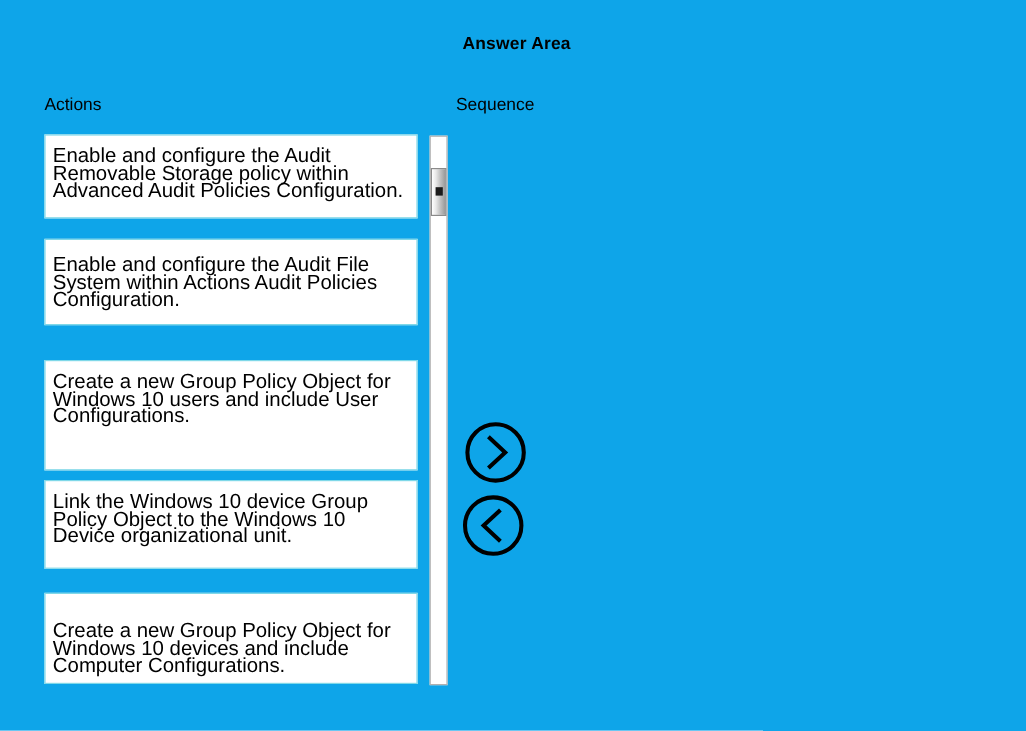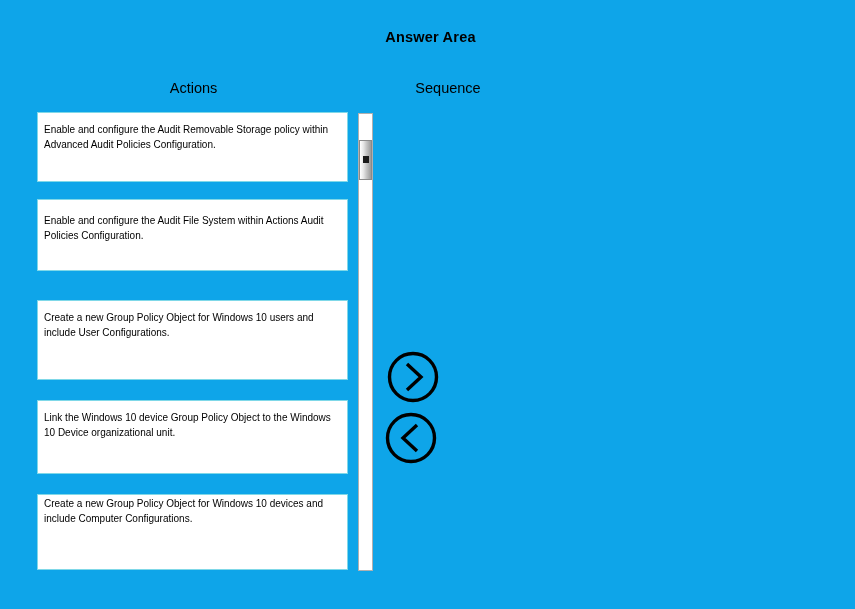--- a/index.html
+++ b/index.html
@@ -32,50 +32,50 @@
   
   .answer-area-title span { display: inline-block; transform: translateX(3px); }
 
   
   .col-header {
     position: absolute;
     font-size: 14.5px;
     font-weight: normal;
     white-space: nowrap;
   }
-  .col-header.actions   { left: 37px;  top: 80px; width: 313px; text-align: center; }
-  .col-header.sequence  { left: 368px; top: 80px; width: 160px; text-align: center; }
+  .col-header.actions   { left: 37px;  top: 80px; width: 313px; text-align: left; }
+  .col-header.sequence  { left: 380px; top: 80px; width: 160px; text-align: left; }
 
   
   .actions-list {
     position: absolute;
     left: 37px;
     top: 112px;
     width: 313px;
     height: 460px;
   }
   .action-card {
     position: absolute;
     left: 0;
     width: 311px;
     box-sizing: border-box;
     background: #ffffff;
     border: 1px solid #7fd8e8;
     padding: 10px 8px 8px 6px;
-    font-size: 10px;
+    font-size: 17px;
     line-height: 14.6px;
     color: #000000;
   }
   .action-card .ctext { display: block; }
 
   .action-card.c0 { top: 0px;   height: 70px; }
   .action-card.c1 { top: 87px;  height: 72px; padding-top: 14px; }
-  .action-card.c2 { top: 188px; height: 80px; }
+  .action-card.c2 { top: 188px; height: 92px; }
   .action-card.c3 { top: 288px; height: 74px; }
-  .action-card.c4 { top: 382px; height: 76px; padding-top: 2px; }
+  .action-card.c4 { top: 382px; height: 76px; padding-top: 24px; }
 
   
   .scrollbar {
     position: absolute;
     left: 358px;
     top: 113px;
     width: 15px;
     height: 458px;
     background: #ffffff;
     border: 1px solid #b0b0b0;

